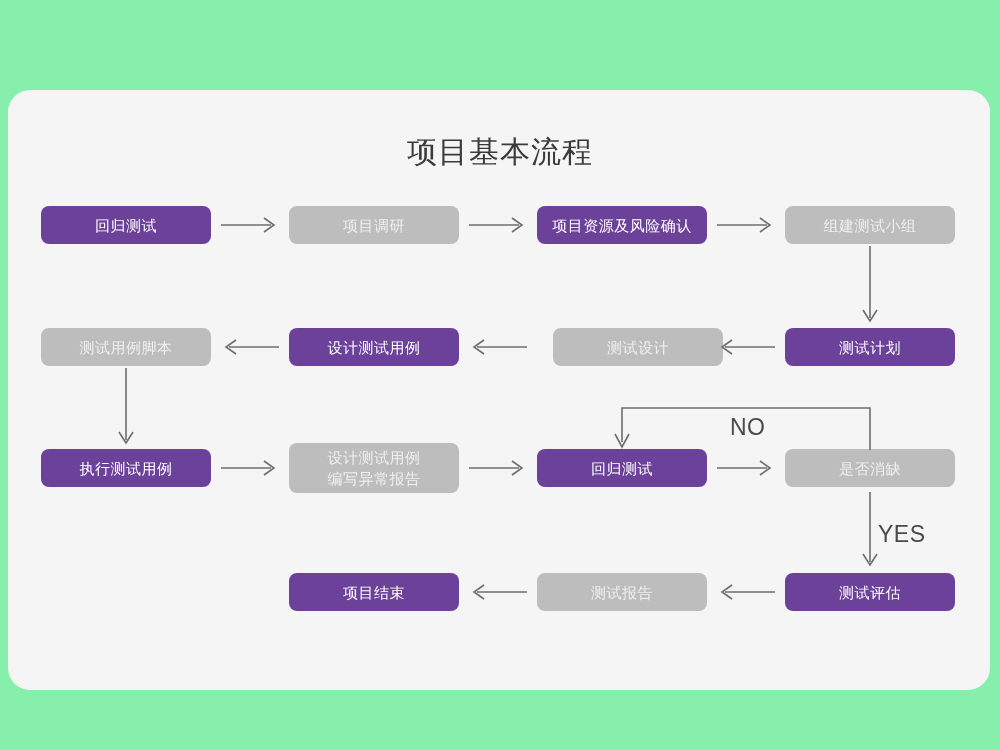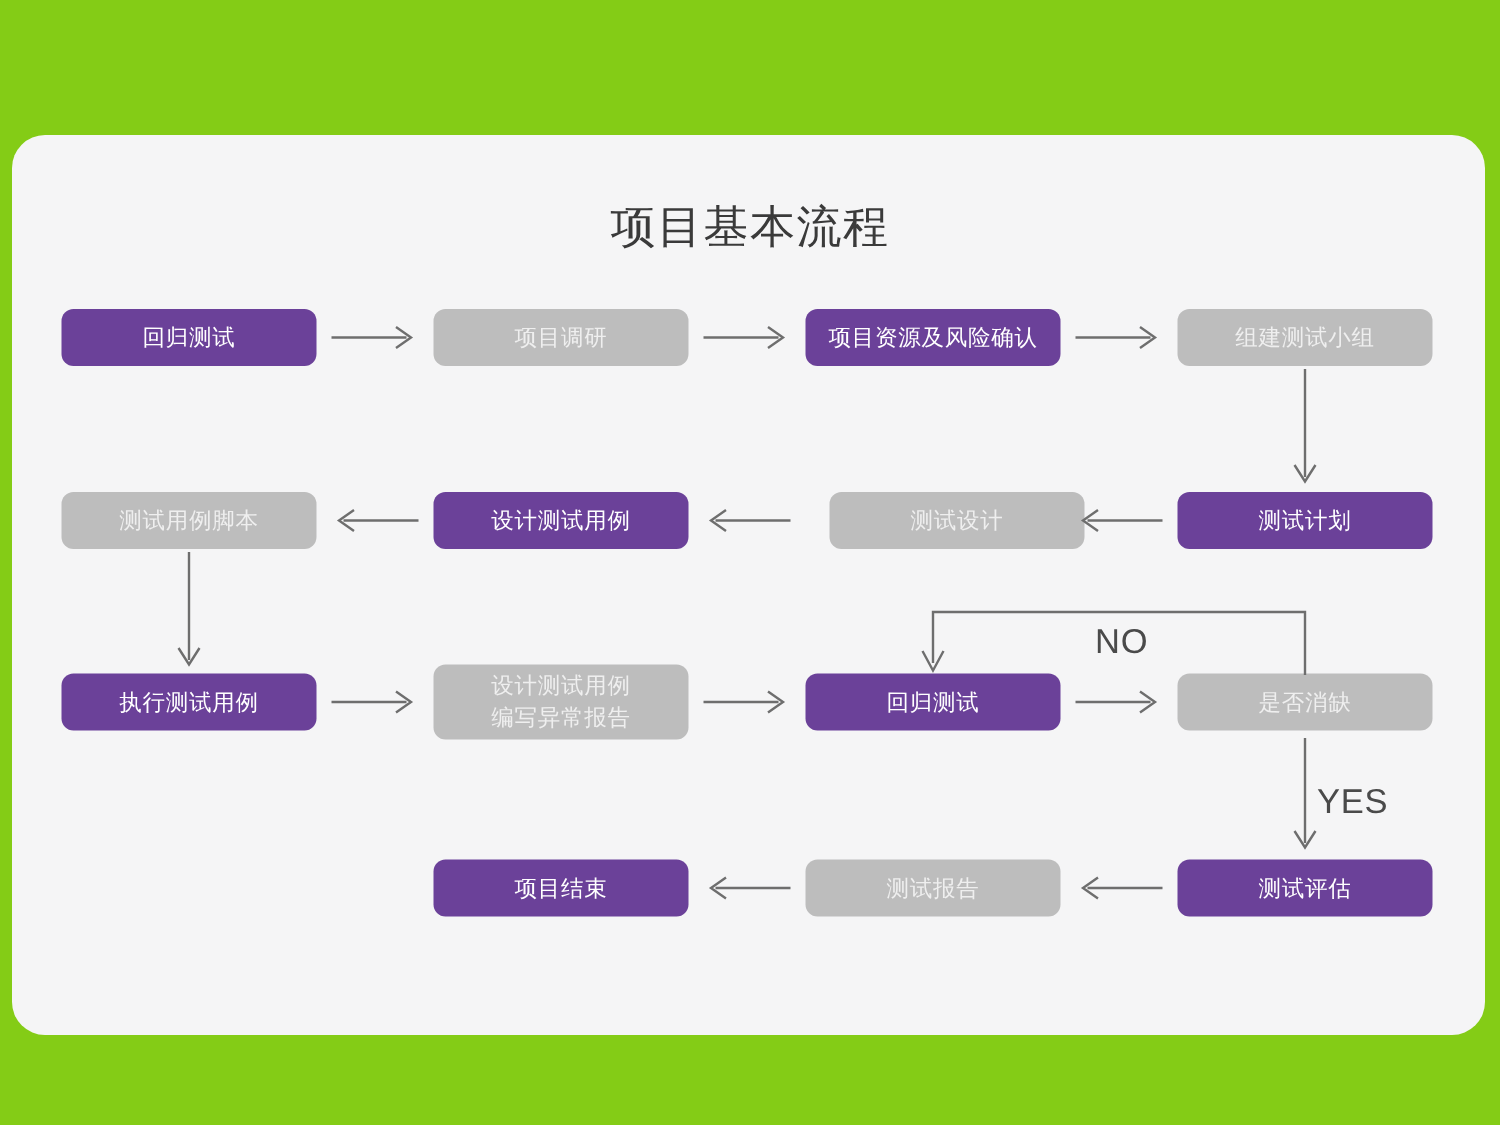--- a/index.html
+++ b/index.html
@@ -5,21 +5,21 @@
   html, body {
     margin: 0;
     padding: 0;
     background: #ffffff;
     font-family: "Liberation Sans", "DejaVu Sans", sans-serif;
   }
   #root {
     position: relative;
     width: 1000px;
     height: 750px;
-    background: #84cc16;
+    background: #86efac;
     overflow: hidden;
   }
   #panel {
     position: absolute;
     left: 8px;
     top: 90px;
     width: 982px;
     height: 600px;
     background: #f5f5f6;
     border-radius: 22px;

